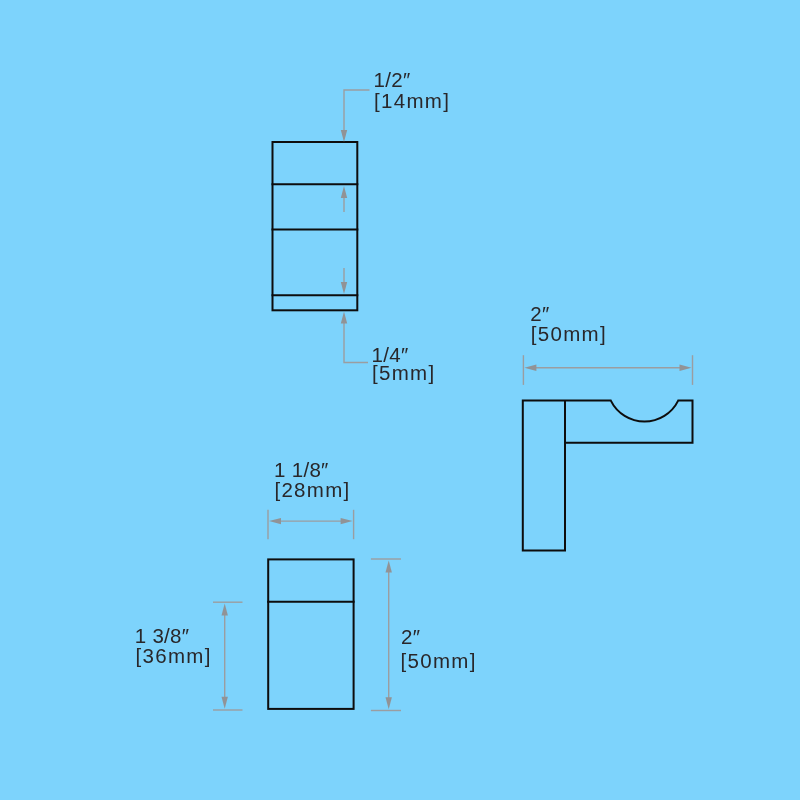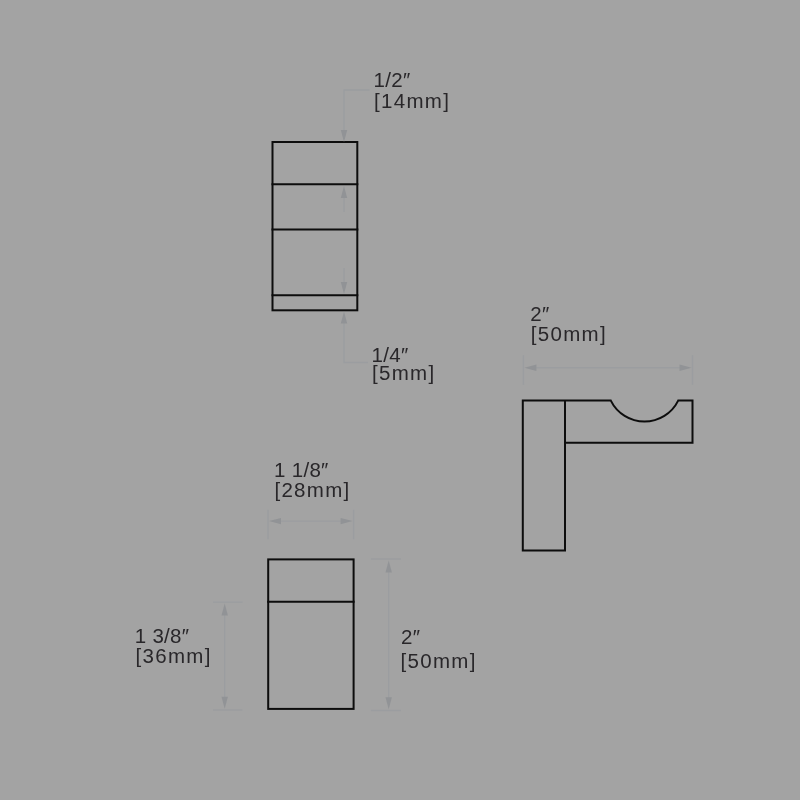--- a/index.html
+++ b/index.html
@@ -1,17 +1,17 @@
 <!DOCTYPE html>
 <html><head>
 <meta charset="utf-8">
 <title>Hook dimensions</title>
 <style>
   html,body{margin:0;padding:0;background:#ffffff;}
-  .page{position:relative;width:800px;height:800px;background:#a3a3a3;overflow:hidden;}
+  .page{position:relative;width:800px;height:800px;background:#7dd3fc;overflow:hidden;}
   svg{position:absolute;left:0;top:0;}
   text{font-family:"Liberation Sans", sans-serif;fill:#29272a;font-size:20.5px;letter-spacing:0.3px;}
   text.mm{letter-spacing:1.3px;}
 </style>
 </head>
 <body>
 <div class="page">
 <svg width="800" height="800" viewBox="0 0 800 800">
 
   <g fill="none" stroke="#0d0d0d" stroke-width="2">

